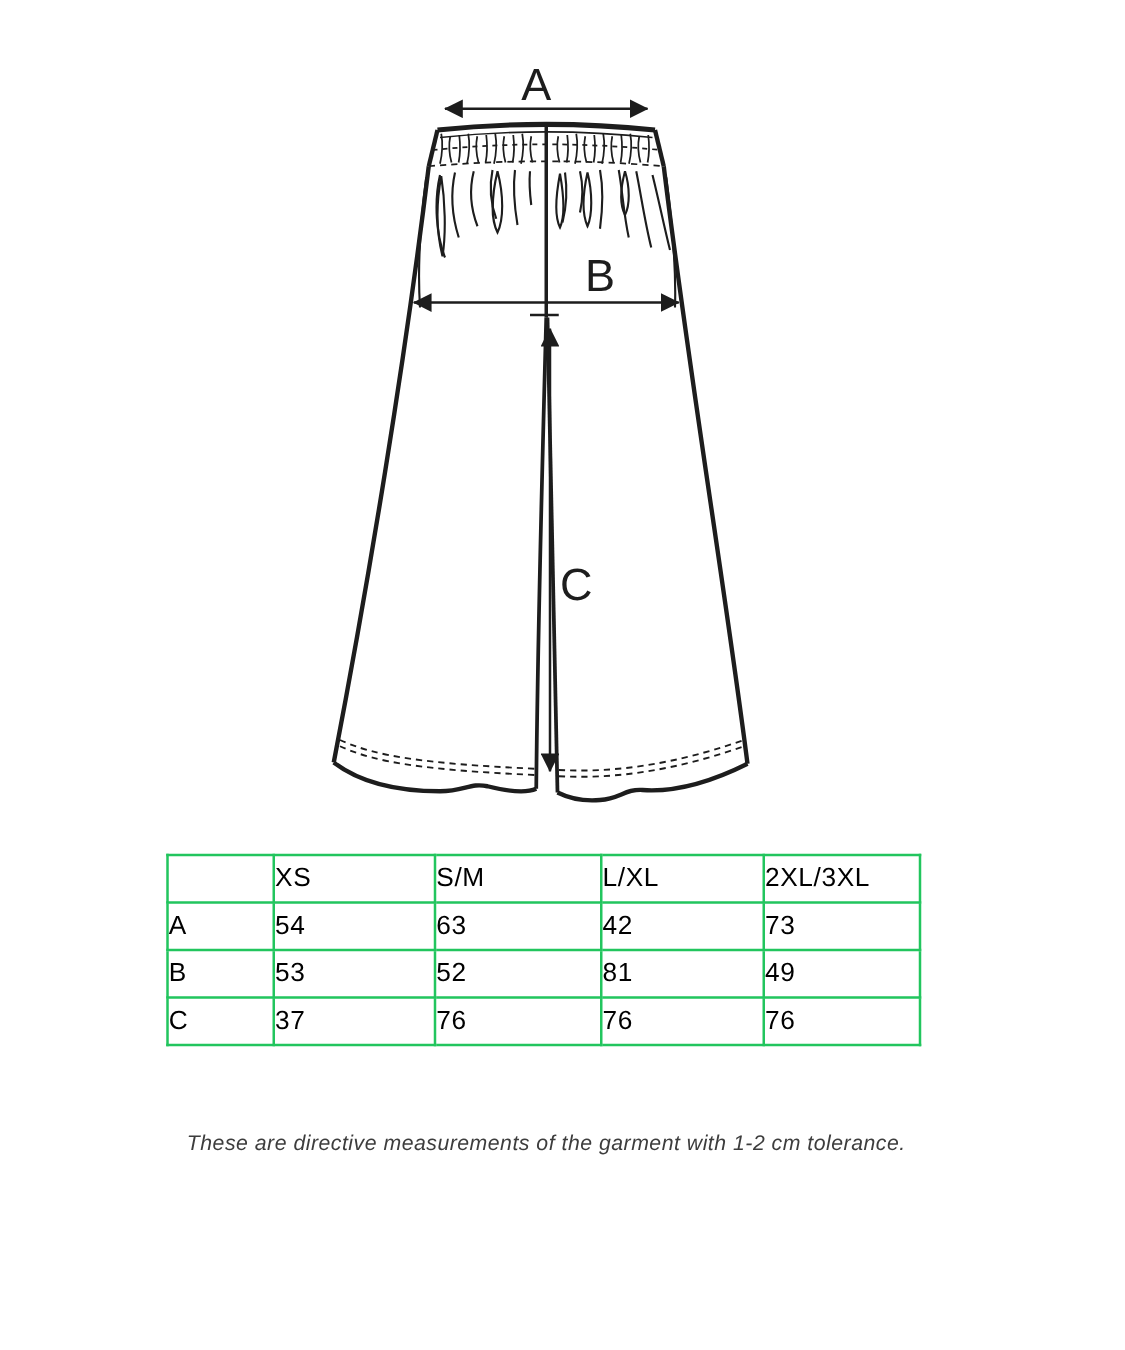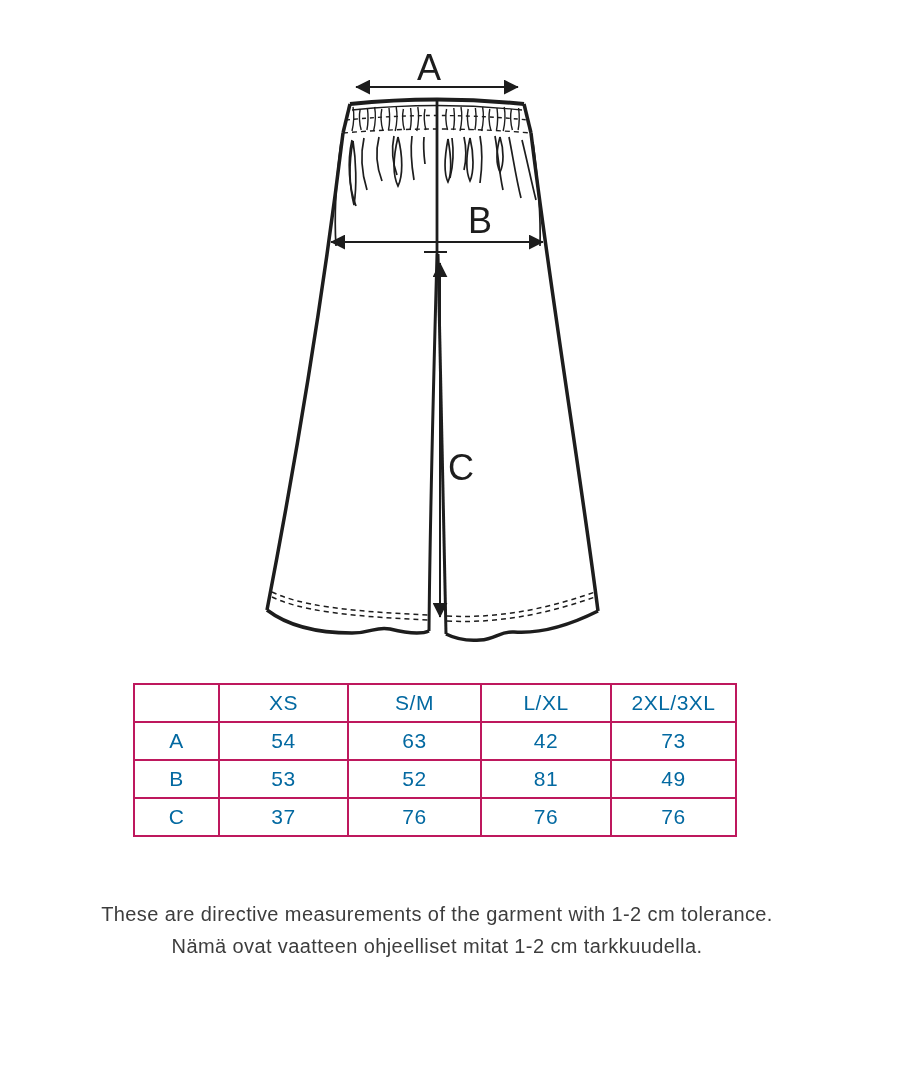--- a/index.html
+++ b/index.html
@@ -29,43 +29,44 @@
   }
   #size-table {
     position: absolute;
     left: 133px;
     top: 683px;
     width: 602px;
     border-collapse: collapse;
     table-layout: fixed;
   }
   #size-table th, #size-table td {
-    border: 2px solid #be185d;
+    border: 2px solid #22c55e;
     height: 36px;
-    text-align: center;
+    text-align: left;
     vertical-align: middle;
     font-size: 21px;
     font-weight: 400;
     letter-spacing: 0.5px;
-    color: #0369a1;
+    color: #000000;
     padding: 0;
   }
   #notes {
     position: absolute;
     left: 0;
     top: 905px;
     width: 874px;
     text-align: center;
     color: #3d3d3d;
   }
   #notes p {
     margin: 0 0 13px 0;
-    font-size: 20px;
+    font-size: 17px;
     line-height: 19px;
     letter-spacing: 0.4px;
+    font-style: italic;
   }
 </style>
 </head>
 <body>
 
 <div id="diagram-wrap">
   <svg width="900" height="660" viewBox="0 0 900 660" xmlns="http://www.w3.org/2000/svg">
     <defs>
       <marker id="ah" viewBox="0 0 10 10" refX="9.5" refY="5" markerWidth="7.5" markerHeight="7.5" orient="auto-start-reverse">
         <path d="M0,0 L10,5 L0,10 z" fill="#1d1d1d"></path>
@@ -199,14 +200,13 @@
       <td>37</td>
       <td>76</td>
       <td>76</td>
       <td>76</td>
     </tr>
   </tbody>
 </table>
 
 <div id="notes">
   <p>These are directive measurements of the garment with 1-2 cm tolerance.</p>
-  <p>Nämä ovat vaatteen ohjeelliset mitat 1-2 cm tarkkuudella.</p>
 </div>
 
 </body></html>

